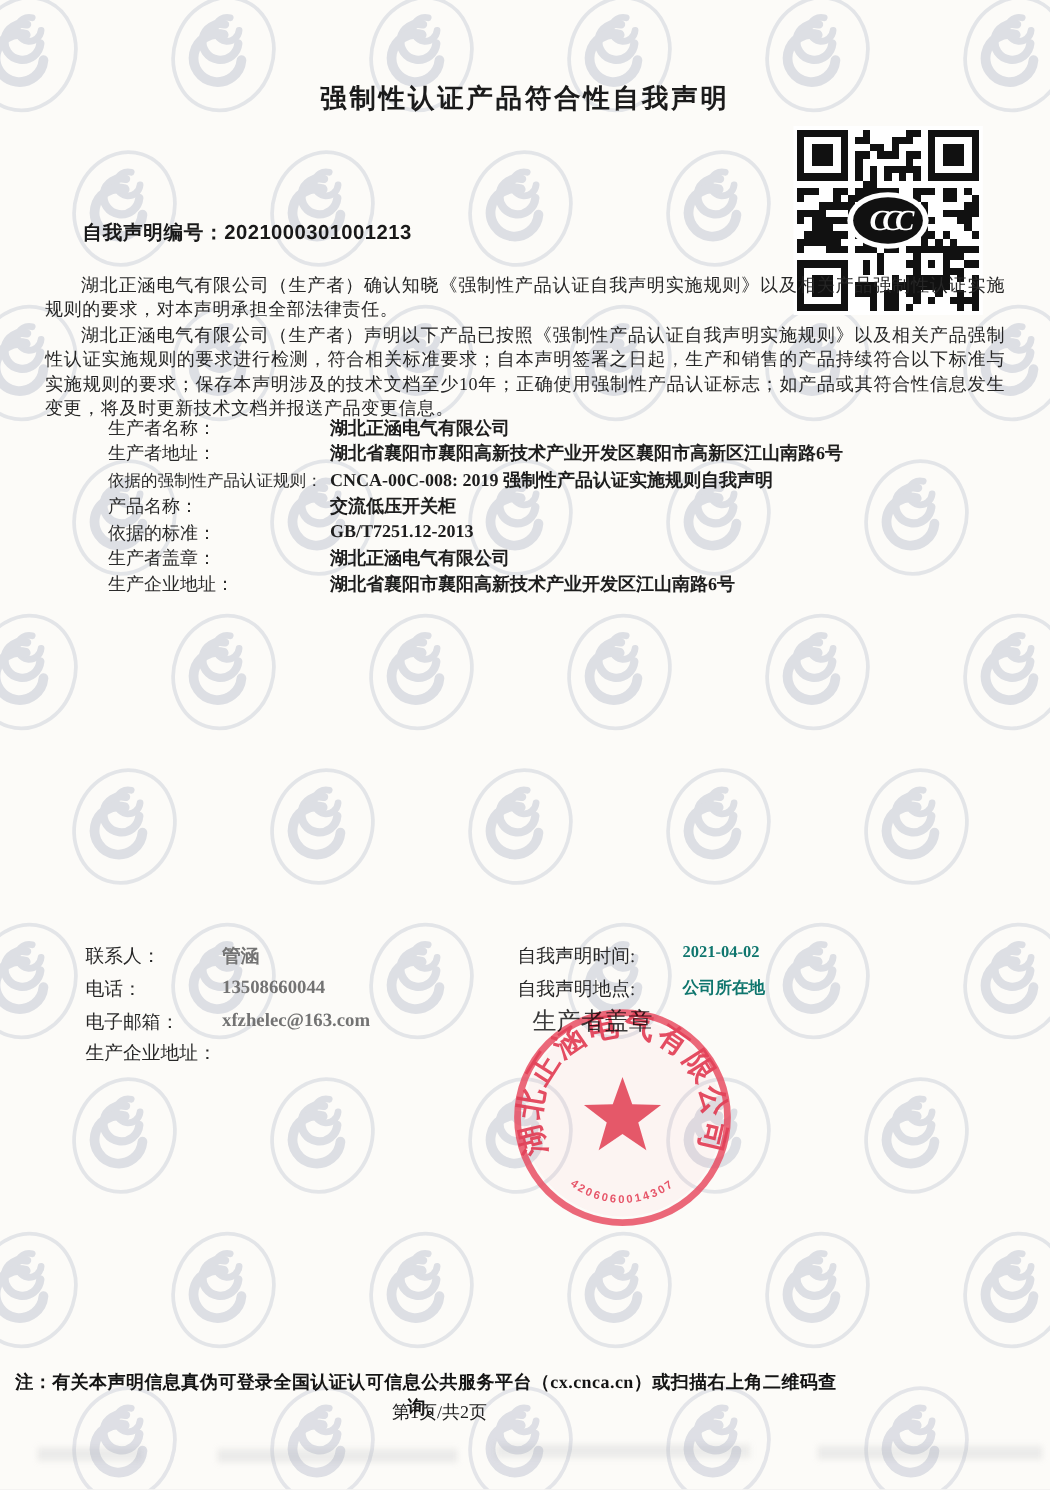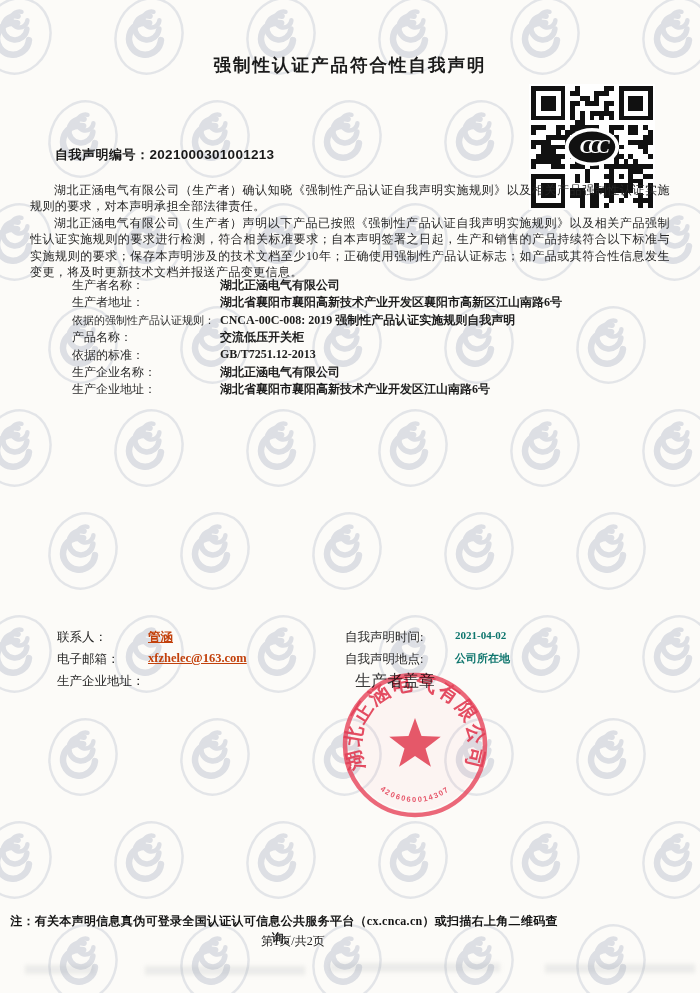--- a/index.html
+++ b/index.html
@@ -20,21 +20,21 @@
 
   .fields{position:absolute;left:72px;top:277px;width:610px;}
   .frow{display:flex;height:17.4px;align-items:flex-start;}
   .flabel{width:148px;flex:0 0 148px;font-size:12px;color:#2b2b2b;}
   .flabel.small{font-size:11px;padding-top:1px;}
   .fvalue{font-size:12px;font-weight:bold;color:#1d1d1d;white-space:nowrap;}
 
   .contacts{position:absolute;left:57px;top:629px;}
   .crow{display:flex;height:21.8px;}
   .clabel{width:91px;flex:0 0 91px;font-size:12.5px;color:#282828;}
-  .cvalue{font-size:12.5px;font-weight:bold;color:#c2410c;text-decoration:underline;}
+  .cvalue{font-size:12.5px;font-weight:bold;color:#737373;}
 
   .meta{position:absolute;left:345px;top:629px;}
   .mrow{display:flex;height:21.8px;}
   .mlabel{width:110px;flex:0 0 110px;font-size:12.5px;color:#282828;}
   .mvalue{font-size:11px;font-weight:bold;color:#0f766e;}
 
   .seal-caption{position:absolute;left:355px;top:671px;font-size:16px;color:#3a3a3a;z-index:1;}
   .seal{position:absolute;left:328px;top:658px;width:174px;height:174px;z-index:2;
     mix-blend-mode:multiply;opacity:.92;}
 
@@ -411,33 +411,37 @@
       </div>
       <div class="frow">
         <span class="flabel">产品名称：</span>
         <span class="fvalue">交流低压开关柜</span>
       </div>
       <div class="frow">
         <span class="flabel">依据的标准：</span>
         <span class="fvalue">GB/T7251.12-2013</span>
       </div>
       <div class="frow">
-        <span class="flabel">生产企业名称：</span>
+        <span class="flabel">生产者盖章：</span>
         <span class="fvalue">湖北正涵电气有限公司</span>
       </div>
       <div class="frow">
         <span class="flabel">生产企业地址：</span>
         <span class="fvalue">湖北省襄阳市襄阳高新技术产业开发区江山南路6号</span>
       </div>
     </div>
 
     <div class="contacts">
       <div class="crow">
         <span class="clabel">联系人：</span>
         <span class="cvalue">管涵</span>
+      </div>
+      <div class="crow">
+        <span class="clabel">电话：</span>
+        <span class="cvalue">13508660044</span>
       </div>
       <div class="crow">
         <span class="clabel">电子邮箱：</span>
         <span class="cvalue">xfzhelec@163.com</span>
       </div>
       <div class="crow">
         <span class="clabel">生产企业地址：</span>
         <span class="cvalue"></span>
       </div>
     </div>

